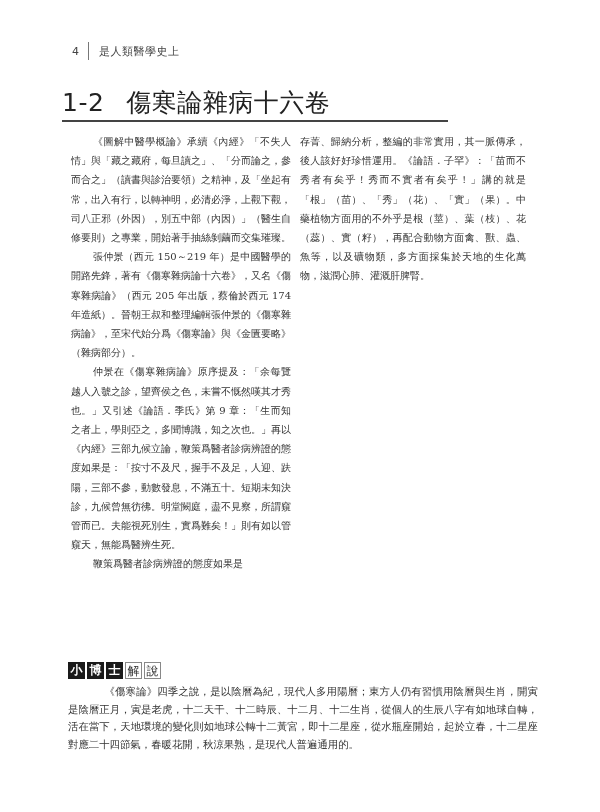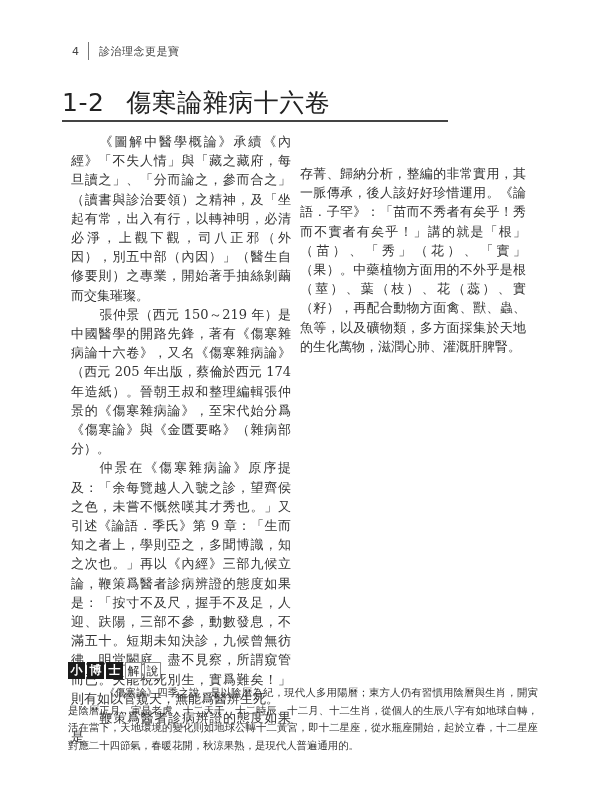--- a/index.html
+++ b/index.html
@@ -22,54 +22,54 @@
       font-size: 25px; color: #222; font-weight: normal;
       letter-spacing: 0.5px;
     }
     .section-title .num { margin-right: 22px; margin-top: 29px; }
     .title-rule {
       position: absolute; left: 62px; top: 120px; width: 386px; height: 1.5px; background: #444;
     }
 
     .col {
       position: absolute; top: 132px; width: 220px;
-      font-size: 13px; line-height: 19.2px; color: #333;
+      font-size: 10px; line-height: 19.2px; color: #333;
       text-align: justify;
     }
     .col.left { left: 71px; }
-    .col.right { left: 300px; width: 226px; margin-top: 32px; }
+    .col.right { left: 300px; width: 226px; }
     .col p { text-indent: 2.2em; }
     .col p.cont { text-indent: 0; }
 
     .note-header {
       position: absolute; left: 68px; top: 662px; display: flex; gap: 2px;
       font-family: "DejaVu Sans", "Liberation Sans", sans-serif;
     }
     .badge {
       width: 17px; height: 17px; font-size: 12px; line-height: 17px; text-align: center;
       font-weight: bold;
     }
     .badge.dark { background: #1a1a1a; color: #ffffff; }
     .badge.light { background: #ffffff; color: #333; border: 1px solid #888; font-weight: normal; }
 
     .note-body {
       position: absolute; left: 68px; top: 684px; width: 470px;
       font-family: "DejaVu Sans", "Liberation Sans", sans-serif;
       font-size: 10.4px; line-height: 17.5px; color: #333;
       text-align: justify;
     }
-    .note-body p { text-indent: 3.5em; }
+    .note-body p { text-indent: 3.5em; font-family: Liberation Mono, monospace; }
   </style>
 </head>
 <body>
 
 <div class="running-head">
   <span class="page-num">4</span>
   <span class="sep"></span>
-  <span class="book-title">診治理念更是寶</span>
+  <span class="book-title">是人類醫學史上</span>
 </div>
 
 <h1 class="section-title">
   <span class="num">1-2</span><span>傷寒論雜病十六卷</span>
 </h1>
 <div class="title-rule"></div>
 
 <div class="col left">
   <p>《圖解中醫學概論》承續《內經》「不失人情」與「藏之藏府，每旦讀之」、「分而論之，參而合之」（讀書與診治要領）之精神，及「坐起有常，出入有行，以轉神明，必清必淨，上觀下觀，司八正邪（外因），別五中部（內因）」（醫生自修要則）之專業，開始著手抽絲剝繭而交集璀璨。</p>
   <p>張仲景（西元 150～219 年）是中國醫學的開路先鋒，著有《傷寒雜病論十六卷》，又名《傷寒雜病論》（西元 205 年出版，蔡倫於西元 174 年造紙）。晉朝王叔和整理編輯張仲景的《傷寒雜病論》，至宋代始分爲《傷寒論》與《金匱要略》（雜病部分）。</p>

